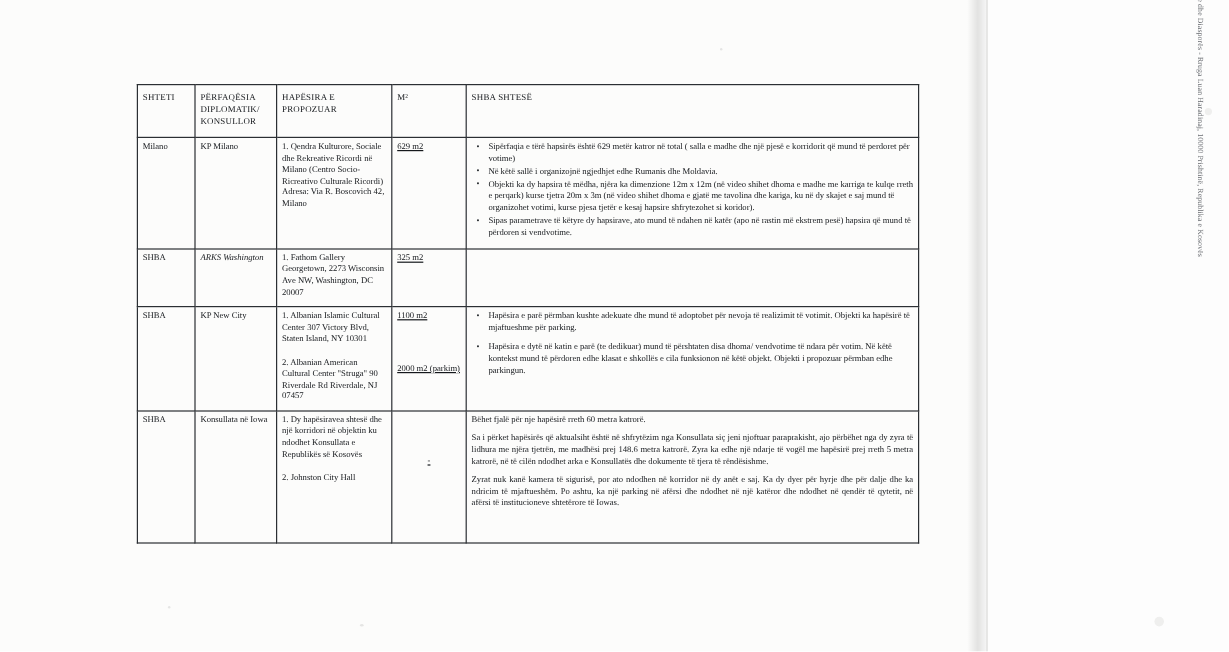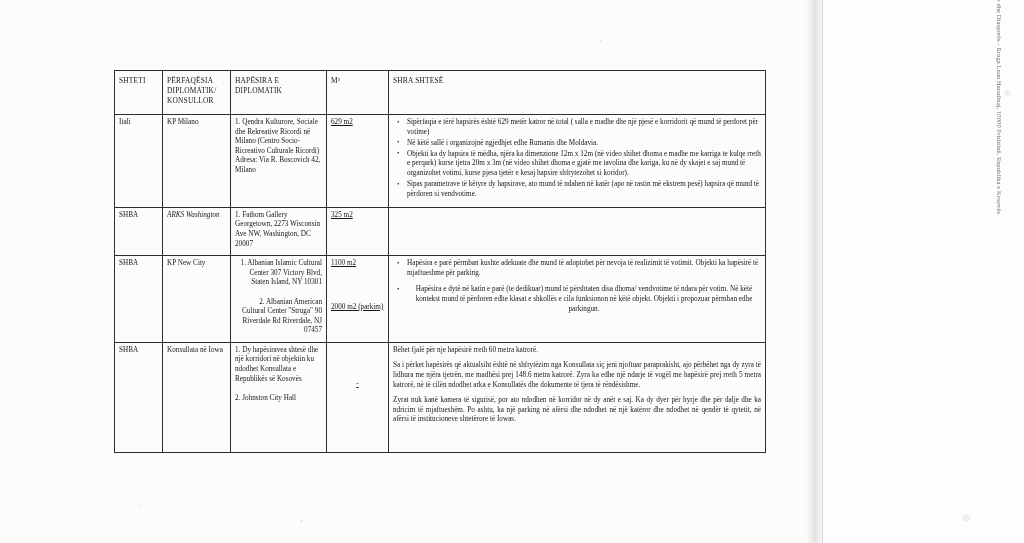--- a/index.html
+++ b/index.html
@@ -130,21 +130,21 @@
     padding-left: 0;
   }
   ul.bullets li:before {
     content: "\2022";
     position: absolute;
     left: -10px;
     top: -0.5px;
     font-size: 7px;
     color: #2b2f33;
   }
-  ul.bullets li.gap { margin-top: 7px; text-align: center; }
+  ul.bullets li.gap { margin-top: 7px; }
 
   p.para { margin: 0 0 6px 0; text-align: justify; }
   p.para.last { margin-bottom: 0; }
 
   
   .speckle {
     position: absolute;
     background: #dcdcda;
     border-radius: 50%;
     opacity: .7;
@@ -174,29 +174,29 @@
       <col class="c-shteti">
       <col class="c-perf">
       <col class="c-hapesira">
       <col class="c-m2">
       <col class="c-info">
     </colgroup>
     <thead>
       <tr>
         <th>SHTETI</th>
         <th>PËRFAQËSIA DIPLOMATIK/ KONSULLOR</th>
-        <th>HAPËSIRA E DIPLOMATIK</th>
+        <th>HAPËSIRA E PROPOZUAR</th>
         <th class="center">M²</th>
         <th class="center">SHBA SHTESË</th>
       </tr>
     </thead>
     <tbody>
 
       <tr>
-        <td>Itali</td>
+        <td>Milano</td>
         <td style="white-space:pre-line;">KP Milano</td>
         <td style="white-space:pre-line;">1. Qendra Kulturore, Sociale dhe Rekreative Ricordi në Milano (Centro Socio-Ricreativo Culturale Ricordi)
 Adresa: Via R. Boscovich 42, Milano</td>
         <td class="m2cell">
           <span class="m2line">629 m2</span>
         </td>
         <td>
           <ul class="bullets">
             <li>Sipërfaqia e tërë hapsirës është 629 metër katror në total ( salla e madhe dhe një pjesë e korridorit që mund të perdoret për votime)</li>
             <li>Në këtë sallë i organizojnë ngjedhjet edhe Rumanis dhe Moldavia.</li>
@@ -213,21 +213,21 @@
         <td class="m2cell">
           <span class="m2line">325 m2</span>
           <span class="spacer-sm"></span>
         </td>
         <td></td>
       </tr>
 
       <tr>
         <td>SHBA</td>
         <td style="white-space:pre-line;">KP New City</td>
-        <td style="white-space:pre-line;text-align:right;">1. Albanian Islamic Cultural Center 307 Victory Blvd, Staten Island, NY 10301
+        <td style="white-space:pre-line;">1. Albanian Islamic Cultural Center 307 Victory Blvd, Staten Island, NY 10301
 
 2. Albanian American Cultural Center "Struga" 90 Riverdale Rd Riverdale, NJ 07457</td>
         <td class="m2cell">
           <span class="m2line">1100 m2</span>
           <span class="spacer-lg"></span>
           <span class="m2line" style="white-space:pre-line;">2000 m2 (parkim)</span>
         </td>
         <td>
           <ul class="bullets">
             <li>Hapësira e parë përmban kushte adekuate dhe mund të adoptobet për nevoja të realizimit të votimit. Objekti ka hapësirë të mjaftueshme për parking.</li>

